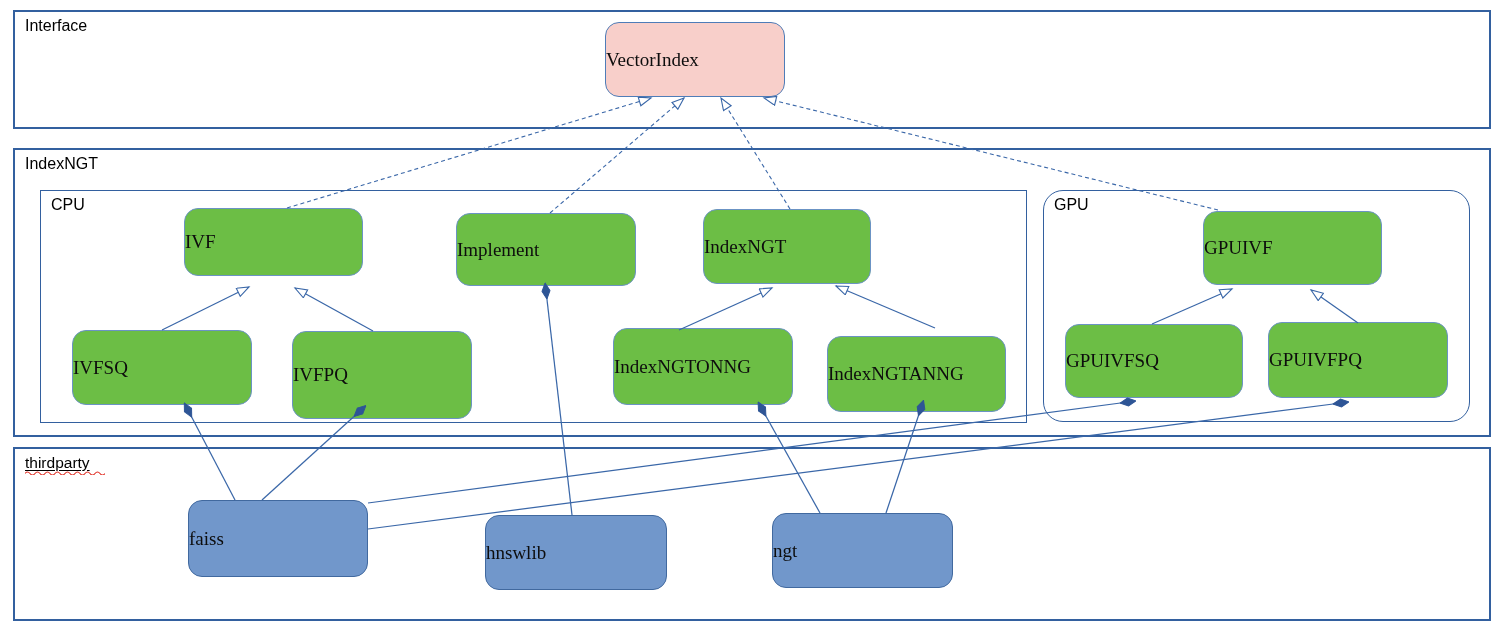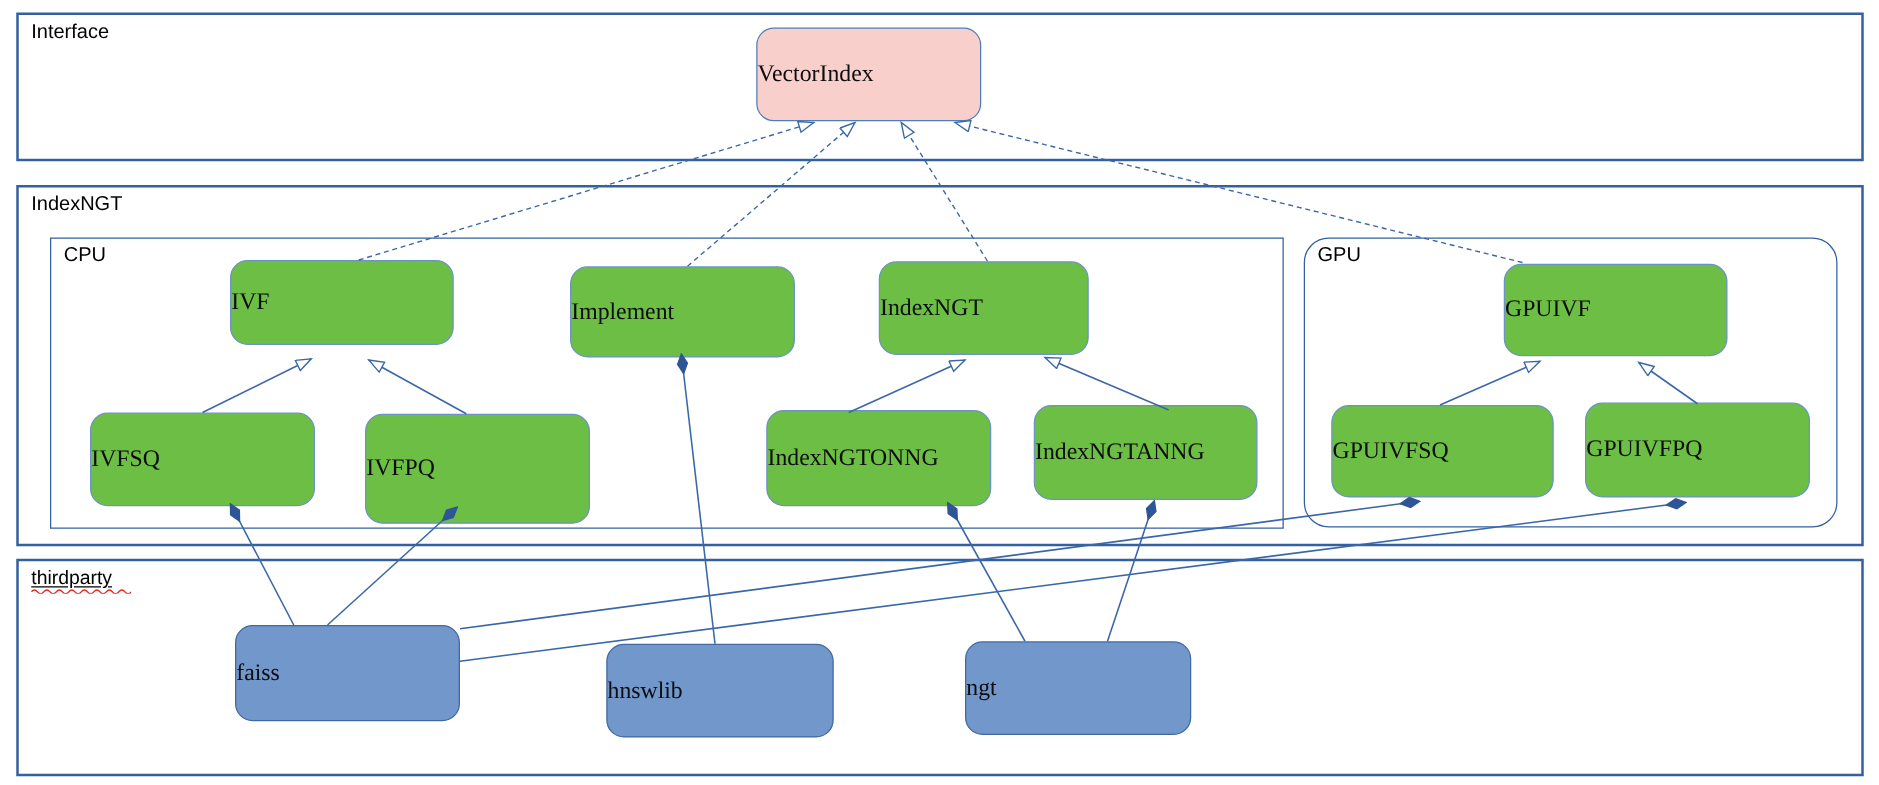--- a/index.html
+++ b/index.html
@@ -61,21 +61,21 @@
   .node.impl  { background: #6cbe45; border: 1.3px solid #6b93c4; }
   .node.third { background: #7197cb; border: 1.3px solid #41699f; }
 
   #n-vectorindex  { left: 605px;  top: 22px;  width: 180px; height: 75px; }
   #n-ivf          { left: 184px;  top: 208px; width: 179px; height: 68px; }
   #n-indexhnsw    { left: 456px;  top: 213px; width: 180px; height: 73px; }
   #n-indexngt     { left: 703px;  top: 209px; width: 168px; height: 75px; }
   #n-ivfsq        { left: 72px;   top: 330px; width: 180px; height: 75px; }
   #n-ivfpq        { left: 292px;  top: 331px; width: 180px; height: 88px; }
   #n-indexngtonng { left: 613px;  top: 328px; width: 180px; height: 77px; }
-  #n-indexngtanng { left: 827px;  top: 324px; width: 179px; height: 76px; }
+  #n-indexngtanng { left: 827px;  top: 336px; width: 179px; height: 76px; }
   #n-gpuivf       { left: 1171px; top: 211px; width: 179px; height: 74px; margin-left: 32px; }
   #n-gpuivfsq     { left: 1065px; top: 324px; width: 178px; height: 74px; }
   #n-gpuivfpq     { left: 1268px; top: 322px; width: 180px; height: 76px; }
   #n-faiss        { left: 188px;  top: 500px; width: 180px; height: 77px; }
   #n-hnswlib      { left: 485px;  top: 515px; width: 182px; height: 75px; }
   #n-ngt          { left: 772px;  top: 513px; width: 181px; height: 75px; }
 
   
   #edges {
     position: absolute;

